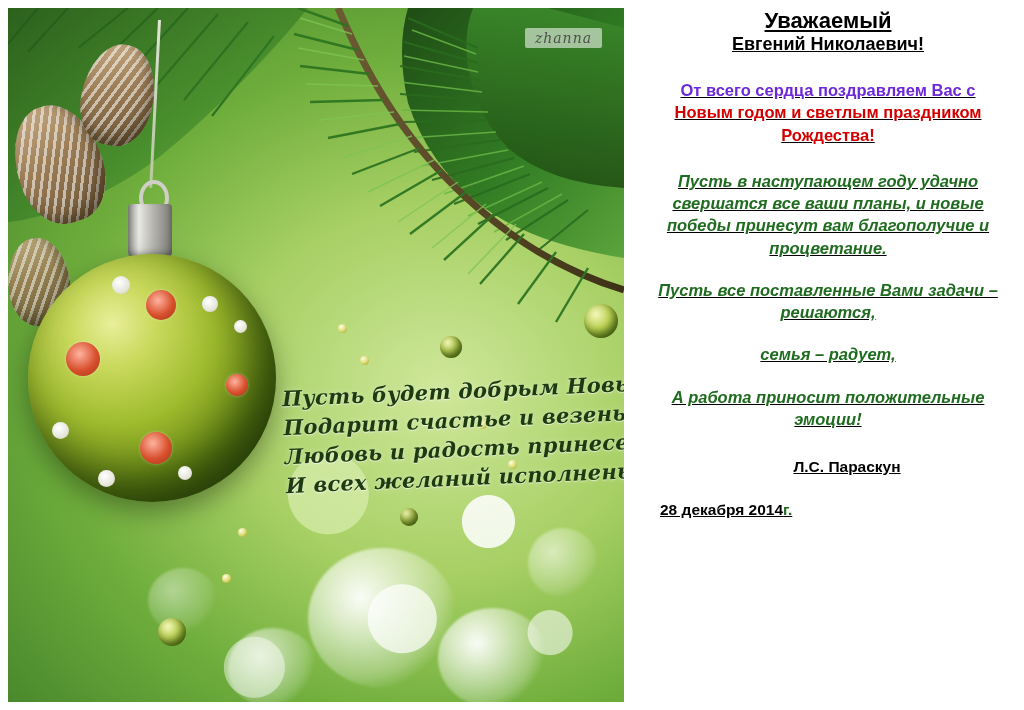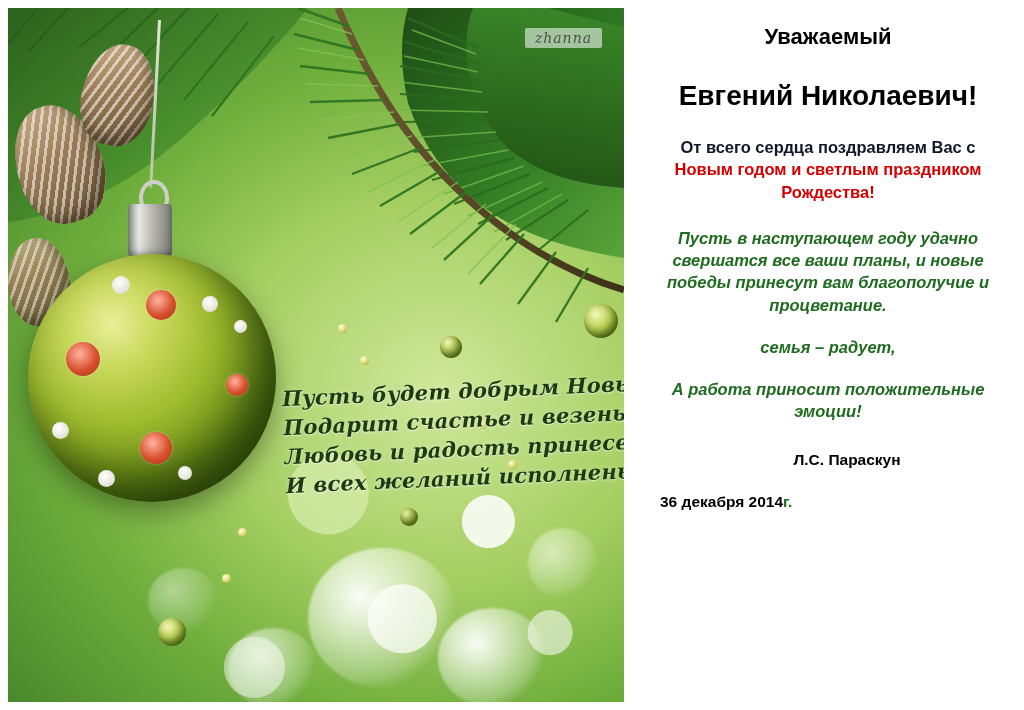--- a/index.html
+++ b/index.html
@@ -161,35 +161,35 @@
     background: rgba(255,255,255,0.55);
     padding: 2px 10px;
     border-radius: 2px;
     letter-spacing: 1px;
   }
 
   
   .letter {
     position: absolute;
     left: 640px;
-    top: 16px;
+    top: 0;
     width: 376px;
     height: 694px;
     text-align: center;
     color: #000000;
+    text-decoration: underline;
   }
   .salutation-1 {
     font-size: 22px;
     font-weight: 700;
     margin-top: 8px;
   }
   .salutation-2 {
-    font-size: 28px;
-    font-weight: 700;
-    margin-top: 30px;
+    font-size: 18px;
+    font-weight: 700;
   }
   .para {
     font-size: 16.5px;
     font-weight: 700;
     line-height: 1.35;
     margin-top: 24px;
   }
   .para.red { color: #d40000; }
   .para.green-italic {
     color: #1f6b1f;
@@ -354,29 +354,30 @@
       <div>И всех желаний исполненья!</div>
     </div>
 
     <div class="watermark">zhanna</div>
   </div>
 
   <div class="letter">
     <div class="salutation-1">Уважаемый</div>
     <div class="salutation-2">Евгений Николаевич!</div>
 
-    <div class="para green-italic" style="font-style:normal; color:#0f172a;">От  всего сердца поздравляем Вас с</div>
+    <div class="para green-italic" style="font-style:normal; color:#6d28d9;">От  всего сердца поздравляем Вас с</div>
     <div class="para red" style="margin-top:0;">Новым годом и светлым праздником Рождества!</div>
 
     <div class="para green-italic">Пусть в наступающем году удачно свершатся все ваши планы, и новые победы принесут вам благополучие и процветание.</div>
+    <div class="para green-italic tight">Пусть все поставленные Вами задачи – решаются,</div>
     <div class="para green-italic tight">семья – радует,</div>
     <div class="para green-italic tight">А работа приносит положительные эмоции!</div>
 
     <div class="sign">
       <div class="l2">Л.С. Параскун</div>
     </div>
 
     <div class="date">
-      <span>36 декабря 2014</span><span class="g">г.</span>
+      <span>28 декабря 2014</span><span class="g">г.</span>
     </div>
   </div>
 
 </div>
 
 </body></html>

